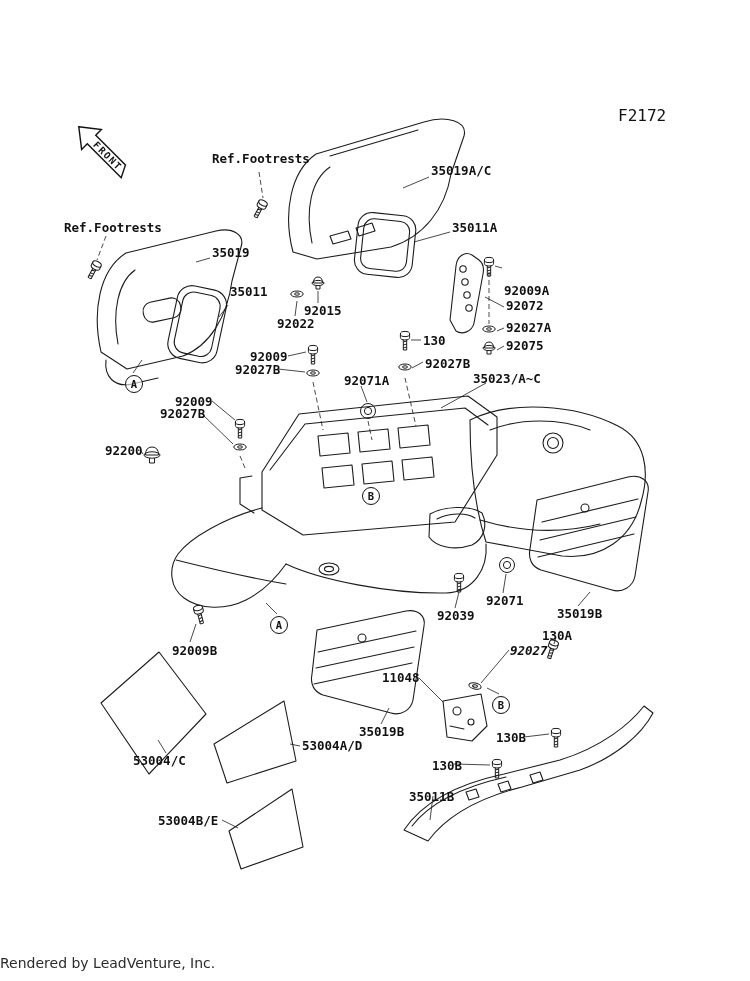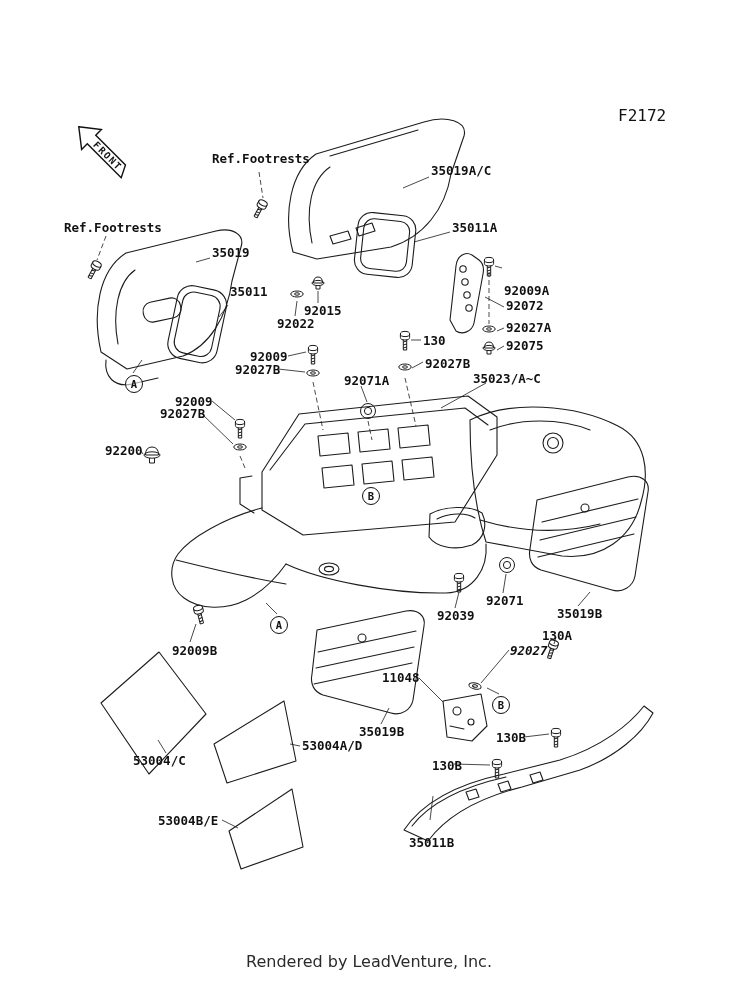--- a/index.html
+++ b/index.html
@@ -22,22 +22,22 @@
     position:absolute;width:16px;height:16px;border:1.4px solid #111;border-radius:50%;
     display:flex;align-items:center;justify-content:center;
     font-family:"DejaVu Sans Mono","Liberation Mono",monospace;
     font-weight:bold;font-size:10.5px;color:#111;background:rgba(255,255,255,.6);
   }
   .figure-code{
     position:absolute;left:618px;top:106px;font-weight:normal;font-size:16px;color:#111;
     z-index:3;
   }
   .footer{
-    position:absolute;left:0;right:12px;bottom:10px;text-align:center;
-    font-family:"DejaVu Sans","Liberation Sans",sans-serif;font-size:16px;color:#2b2b2b;
+    position:absolute;left:0;right:12px;bottom:10px;
+    font-family:"DejaVu Sans","Liberation Sans",sans-serif;font-size:14px;color:#2b2b2b;
     z-index:3;
   }
 </style>
 </head>
 <body>
 
 <div class="canvas">
 
 
   <svg class="art" width="750" height="981" viewBox="0 0 750 981" xmlns="http://www.w3.org/2000/svg">
@@ -258,21 +258,21 @@
       <div class="part-label" style="left: 557px; top: 607px;">35019B</div>
       <div class="part-label" style="left: 542px; top: 629px;">130A</div>
       <div class="part-label" style="left: 172px; top: 644px;">92009B</div>
       <div class="part-label" style="left: 510px; top: 644px; font-style: italic;">92027</div>
       <div class="part-label" style="left: 382px; top: 671px;">11048</div>
       <div class="part-label" style="left: 359px; top: 725px;">35019B</div>
       <div class="part-label" style="left: 302px; top: 739px;">53004A/D</div>
       <div class="part-label" style="left: 496px; top: 731px;">130B</div>
       <div class="part-label" style="left: 133px; top: 754px;">53004/C</div>
       <div class="part-label" style="left: 432px; top: 759px;">130B</div>
-      <div class="part-label" style="left: 409px; top: 836px;">35011B</div>
+      <div class="part-label" style="left: 409px; top: 790px;">35011B</div>
       <div class="part-label" style="left: 158px; top: 814px;">53004B/E</div>
       <div class="callout" style="left: 125px; top: 375px;">A</div>
       <div class="callout" style="left: 362px; top: 487px;">B</div>
       <div class="callout" style="left: 270px; top: 616px;">A</div>
       <div class="callout" style="left: 492px; top: 696px;">B</div>
     </div>
 
   <div class="footer">Rendered by LeadVenture, Inc.</div>
 </div>
 

